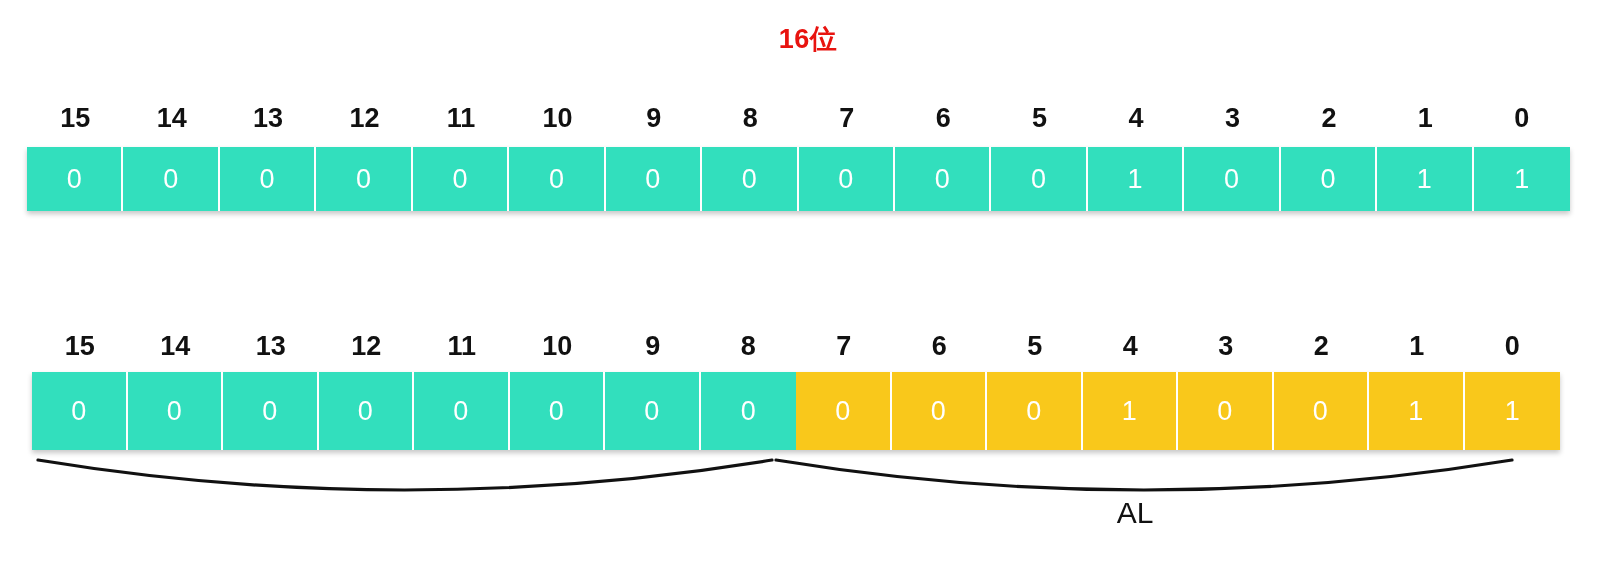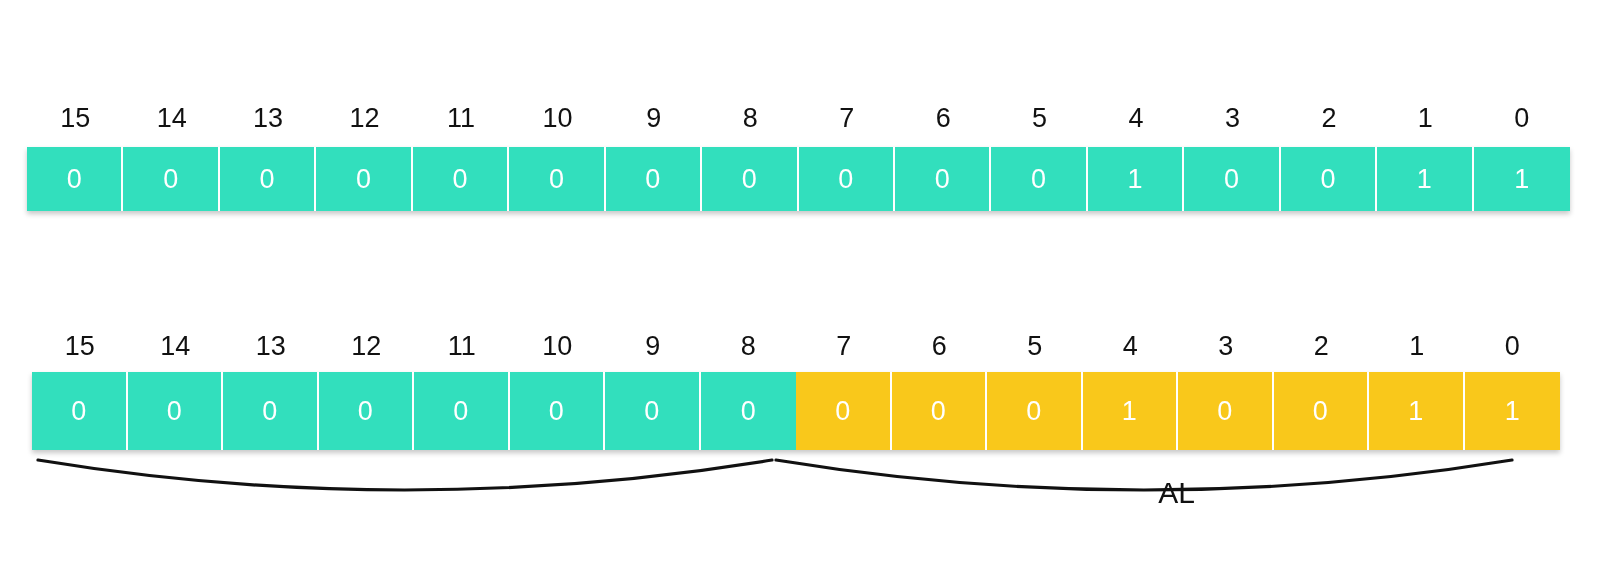--- a/index.html
+++ b/index.html
@@ -41,21 +41,21 @@
 
   
   .index-row {
     position: absolute;
     display: flex;
     height: 36px;
     align-items: flex-end;
   }
   .index-row .bit-index {
     font-size: 27px;
-    font-weight: 400;
+    font-weight: 700;
     text-align: center;
     line-height: 1;
     color: #111111;
     flex: 0 0 auto;
   }
 
   #index-row-1 { left: 27px; top: 96px; width: 1543px; }
   #index-row-2 { left: 32px; top: 324px; width: 1528px; }
 
   
@@ -100,27 +100,28 @@
   
   .group-label {
     position: absolute;
     font-size: 30px;
     font-weight: 400;
     color: #111111;
     text-align: center;
     white-space: nowrap;
   }
   #group-label-ah { left: 325px; top: 496px; width: 120px; }
-  #group-label-al { left: 1075px; top: 476px; width: 120px; text-align: right; }
+  #group-label-al { left: 1075px; top: 496px; width: 120px; }
 </style>
 </head>
 <body style="background: rgb(255, 255, 255);">
 
 <div class="canvas">
 
+  <div class="caption" id="caption-16" style="color: rgb(232, 19, 15);">16位</div>
 
   <div class="index-row" id="index-row-1">
       <div class="bit-index" style="width: 6.25%;">15</div>
       <div class="bit-index" style="width: 6.25%;">14</div>
       <div class="bit-index" style="width: 6.25%;">13</div>
       <div class="bit-index" style="width: 6.25%;">12</div>
       <div class="bit-index" style="width: 6.25%;">11</div>
       <div class="bit-index" style="width: 6.25%;">10</div>
       <div class="bit-index" style="width: 6.25%;">9</div>
       <div class="bit-index" style="width: 6.25%;">8</div>

